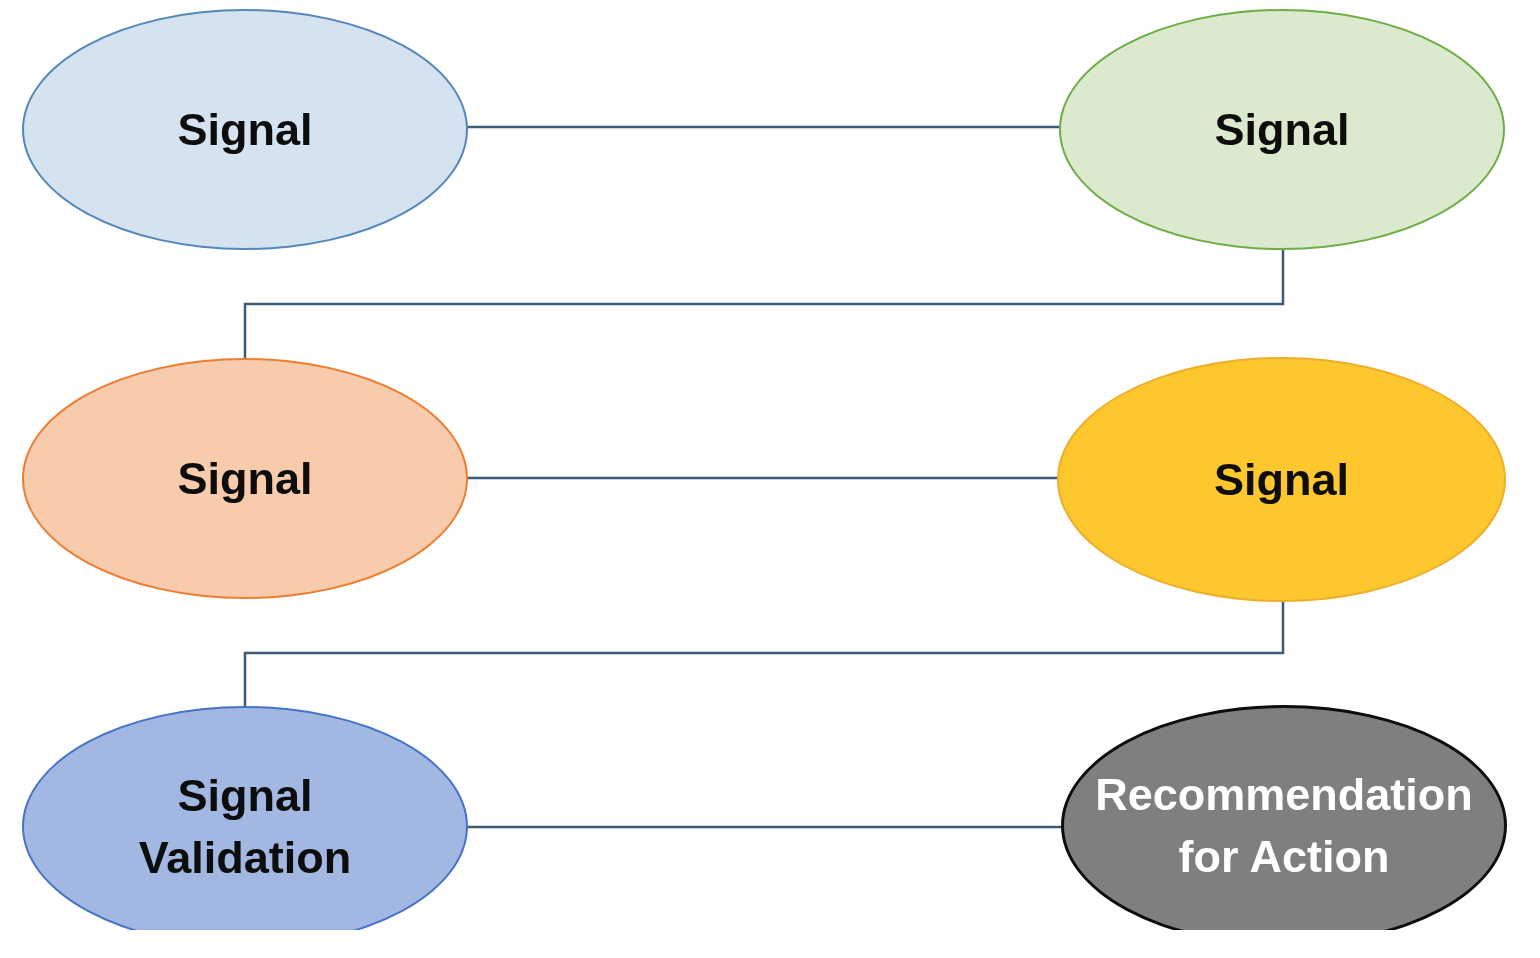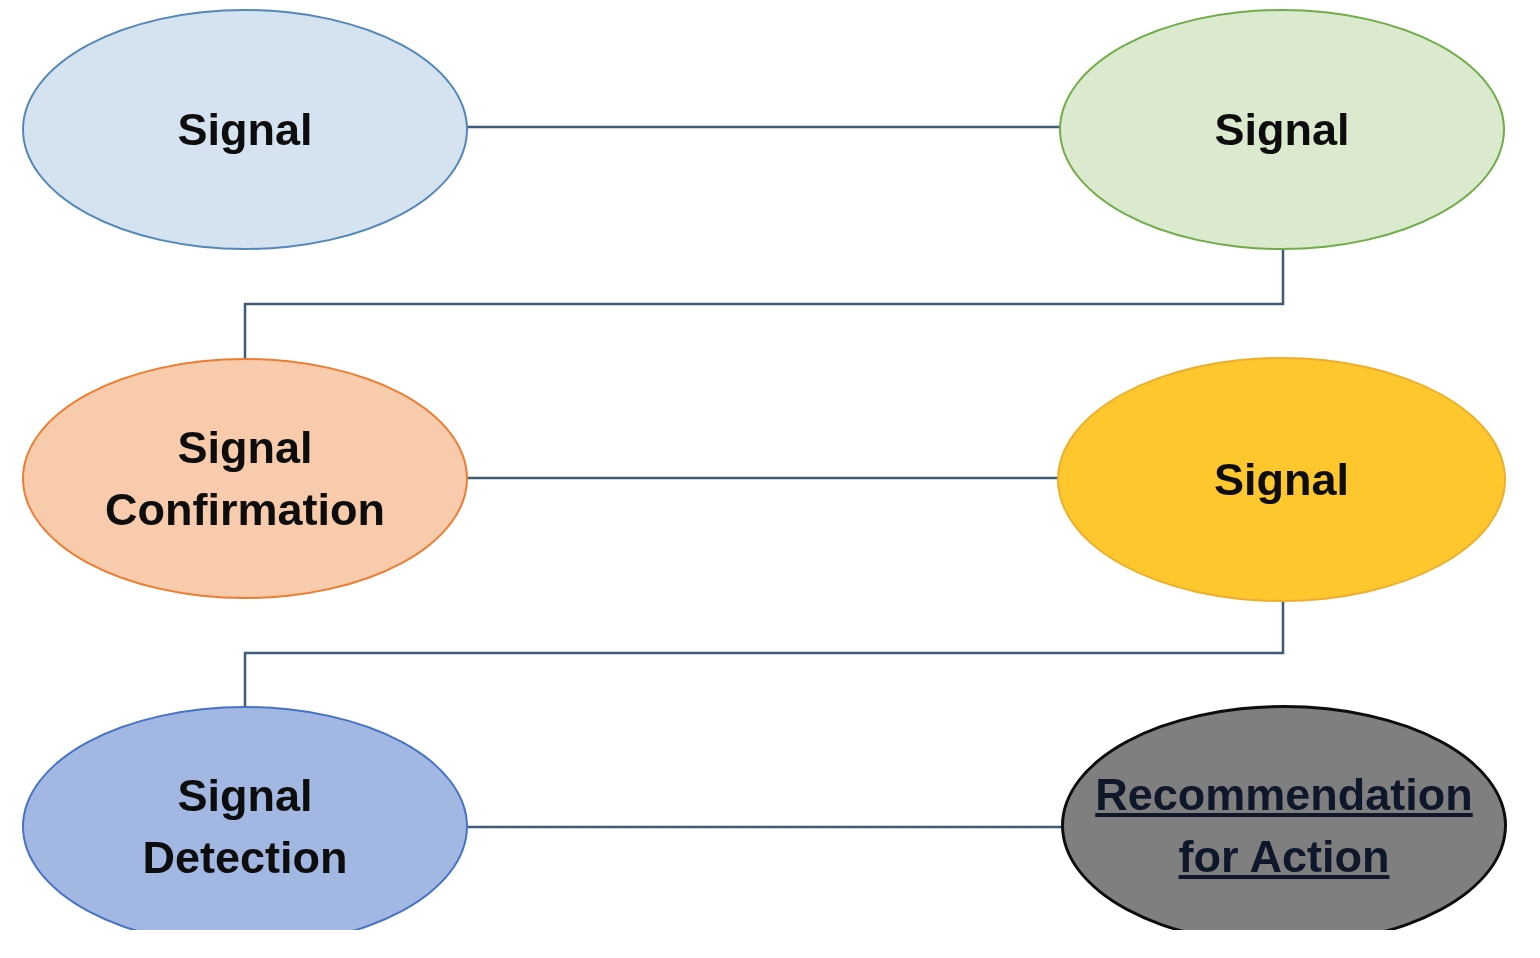--- a/index.html
+++ b/index.html
@@ -69,30 +69,29 @@
   <div class="node node-1" style="background-color: rgb(213, 227, 241); border-color: rgb(84, 136, 184); color: rgb(13, 13, 13);">
     <div class="line">Signal</div>
   </div>
 
   <div class="node node-2" style="background-color: rgb(219, 233, 207); border-color: rgb(112, 173, 71); color: rgb(13, 13, 13);">
     <div class="line">Signal</div>
   </div>
 
   <div class="node node-3" style="background-color: rgb(248, 203, 173); border-color: rgb(237, 125, 49); color: rgb(13, 13, 13);">
     <div class="line">Signal</div>
-    <div class="line">Confirmation</div>
   </div>
 
   <div class="node node-4" style="background-color: rgb(254, 199, 46); border-color: rgb(237, 174, 43); color: rgb(13, 13, 13);">
     <div class="line">Signal</div>
   </div>
 
   <div class="node node-5" style="background-color: rgb(162, 183, 225); border-color: rgb(70, 115, 197); color: rgb(13, 13, 13);">
     <div class="line">Signal</div>
-    <div class="line">Detection</div>
+    <div class="line">Validation</div>
   </div>
 
-  <div class="node node-6" style="background-color: rgb(127, 127, 127); border-color: rgb(13, 13, 13); color: #0f172a; text-decoration: underline;">
+  <div class="node node-6" style="background-color: rgb(127, 127, 127); border-color: rgb(13, 13, 13); color: #ffffff;">
     <div class="line">Recommendation</div>
     <div class="line">for Action</div>
   </div>
 
 </div>
 
 </body></html>

